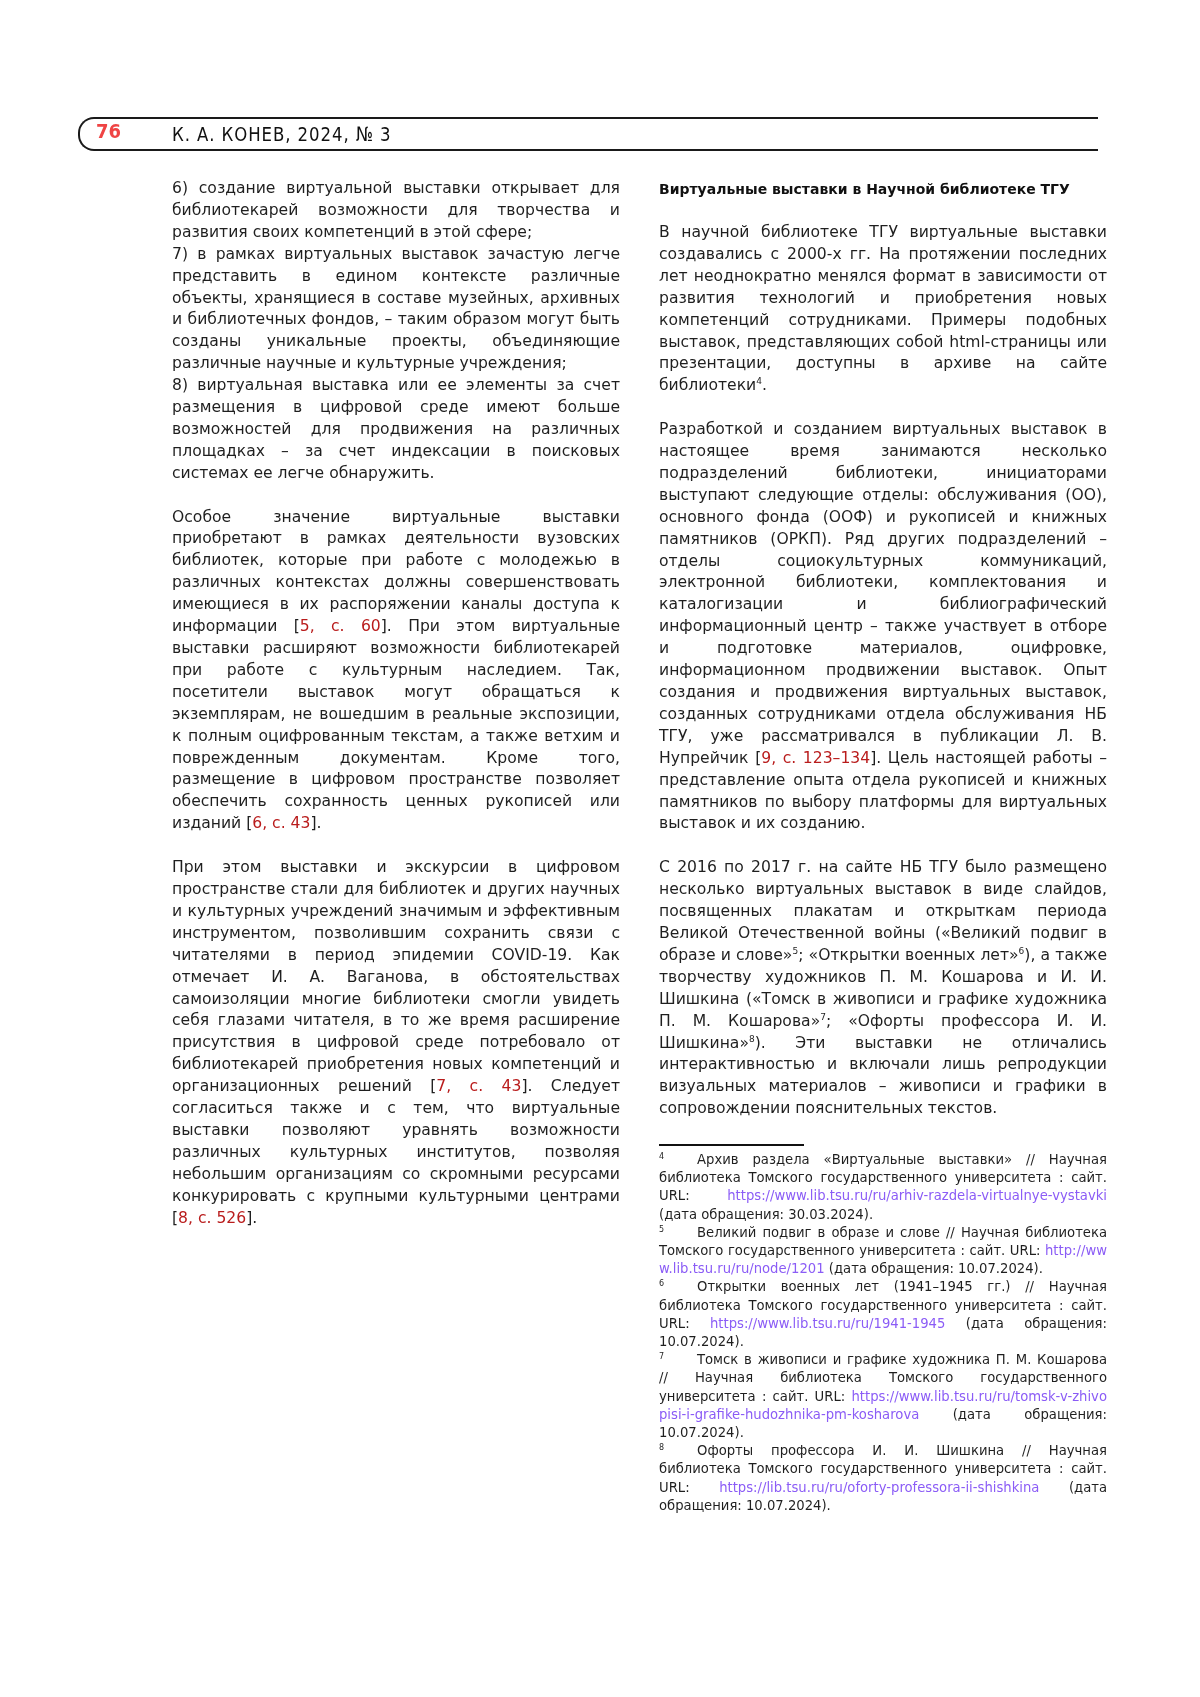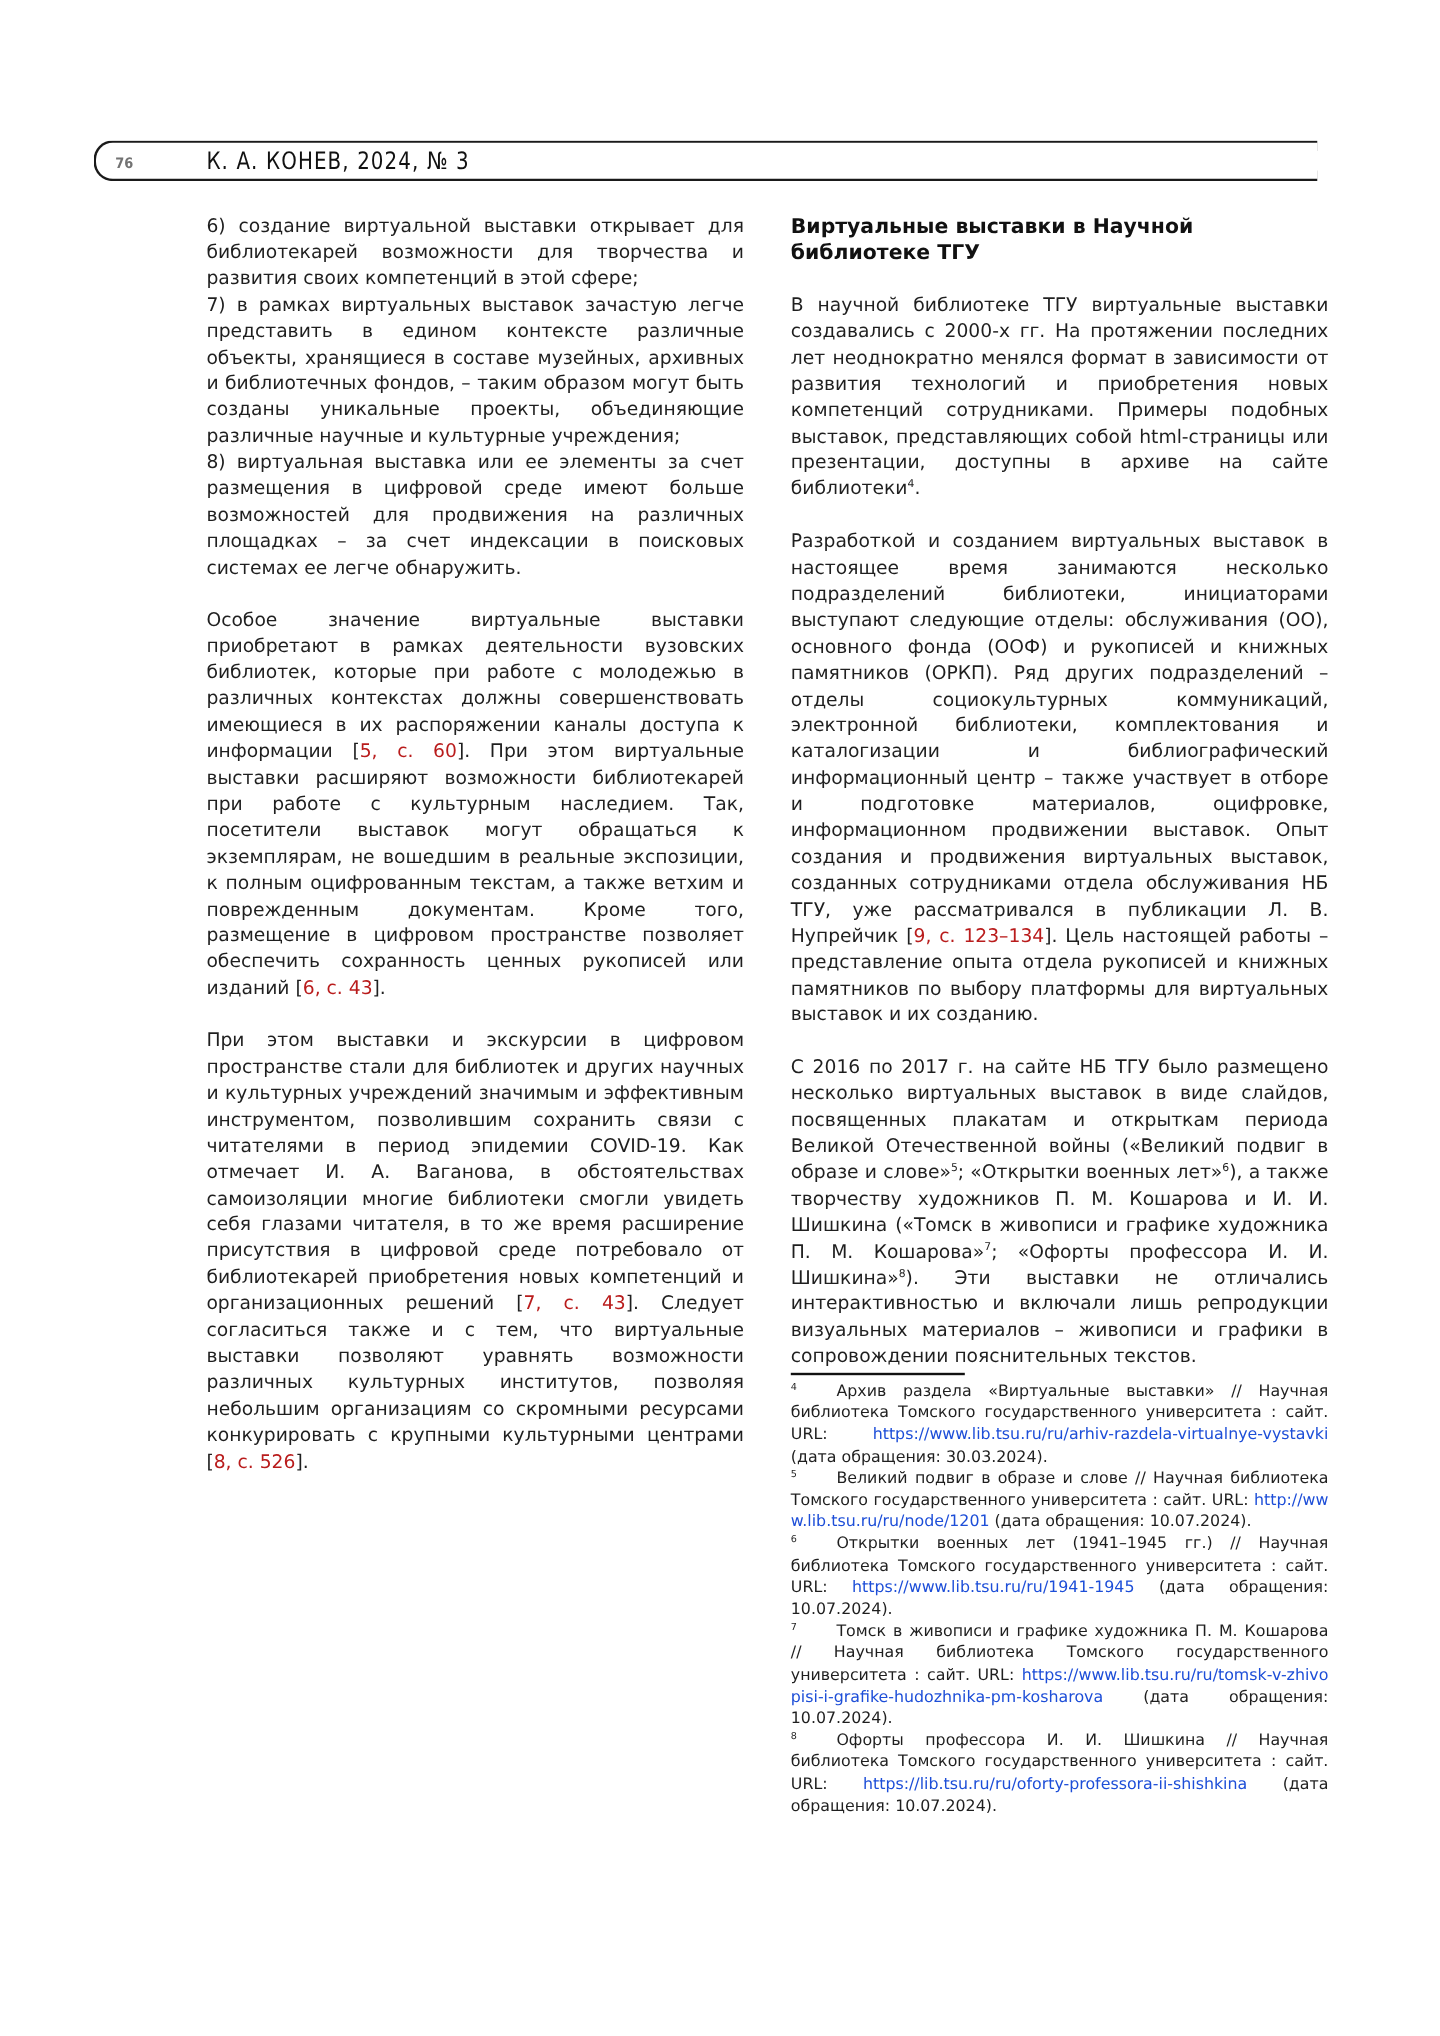--- a/index.html
+++ b/index.html
@@ -8,55 +8,55 @@
     font-family: "DejaVu Sans", "Liberation Sans", sans-serif;
     color: #1f1f1f;
   }
   .header {
     position: absolute; left: 78px; top: 117px; width: 1020px; height: 34px;
     border-top: 2.5px solid #1a1a1a; border-bottom: 2.5px solid #1a1a1a;
     border-left: 2.5px solid #1a1a1a; border-radius: 16px 0 0 16px;
     box-sizing: border-box;
   }
   .page-num {
-    position: absolute; left: 16px; top: 10px;
+    position: absolute; left: 16px; top: 0;
     font-family: "DejaVu Sans Condensed", "DejaVu Sans", sans-serif;
-    font-weight: bold; font-size: 12px; color: #737373;
+    font-weight: bold; font-size: 20px; color: #ef4444;
   }
   .running-head {
     position: absolute; left: 92px; top: 3px;
     font-family: "DejaVu Sans Condensed", "DejaVu Sans", sans-serif;
     font-size: 20px; letter-spacing: 1px; color: #111;
     transform: scaleX(0.92); transform-origin: left center;
   }
   .col {
     position: absolute; top: 178px; width: 448px;
     font-size: 15.6px; line-height: 21.9px; text-align: justify;
     hyphens: manual;
   }
   .col-left { left: 172px; }
   .col-right { left: 659px; }
   .para { margin: 0; }
   .gap { height: 21.9px; }
   .cite { color: #b91c1c; }
   .heading {
-    font-weight: bold; font-size: 17px; line-height: 22px; margin: 0 0 22px 0;
+    font-weight: bold; font-size: 14px; line-height: 22px; margin: 0 0 22px 0;
     text-align: left; color: #111;
   }
   sup { font-size: 9px; line-height: 0; vertical-align: 6px; }
   .fn-rule {
     position: absolute; left: 659px; top: 1144px; width: 145px; height: 2px; background: #111;
   }
   .footnotes {
     position: absolute; left: 659px; top: 1151px; width: 448px;
     font-size: 13.2px; line-height: 18.2px; text-align: justify; color: #1f1f1f;
   }
   .fn { margin: 0; }
   .fn-mark { font-size: 8px; vertical-align: 5px; line-height: 0; display: inline-block; width: 38px; }
-  .url { color: #1d4ed8; word-break: break-all; }
+  .url { color: #8b5cf6; word-break: break-all; }
 </style>
 </head>
 <body>
 
 <div class="header">
   <span class="page-num">76</span>
   <span class="running-head">К. А. КОНЕВ, 2024, № 3</span>
 </div>
 
 <div class="col col-left">

